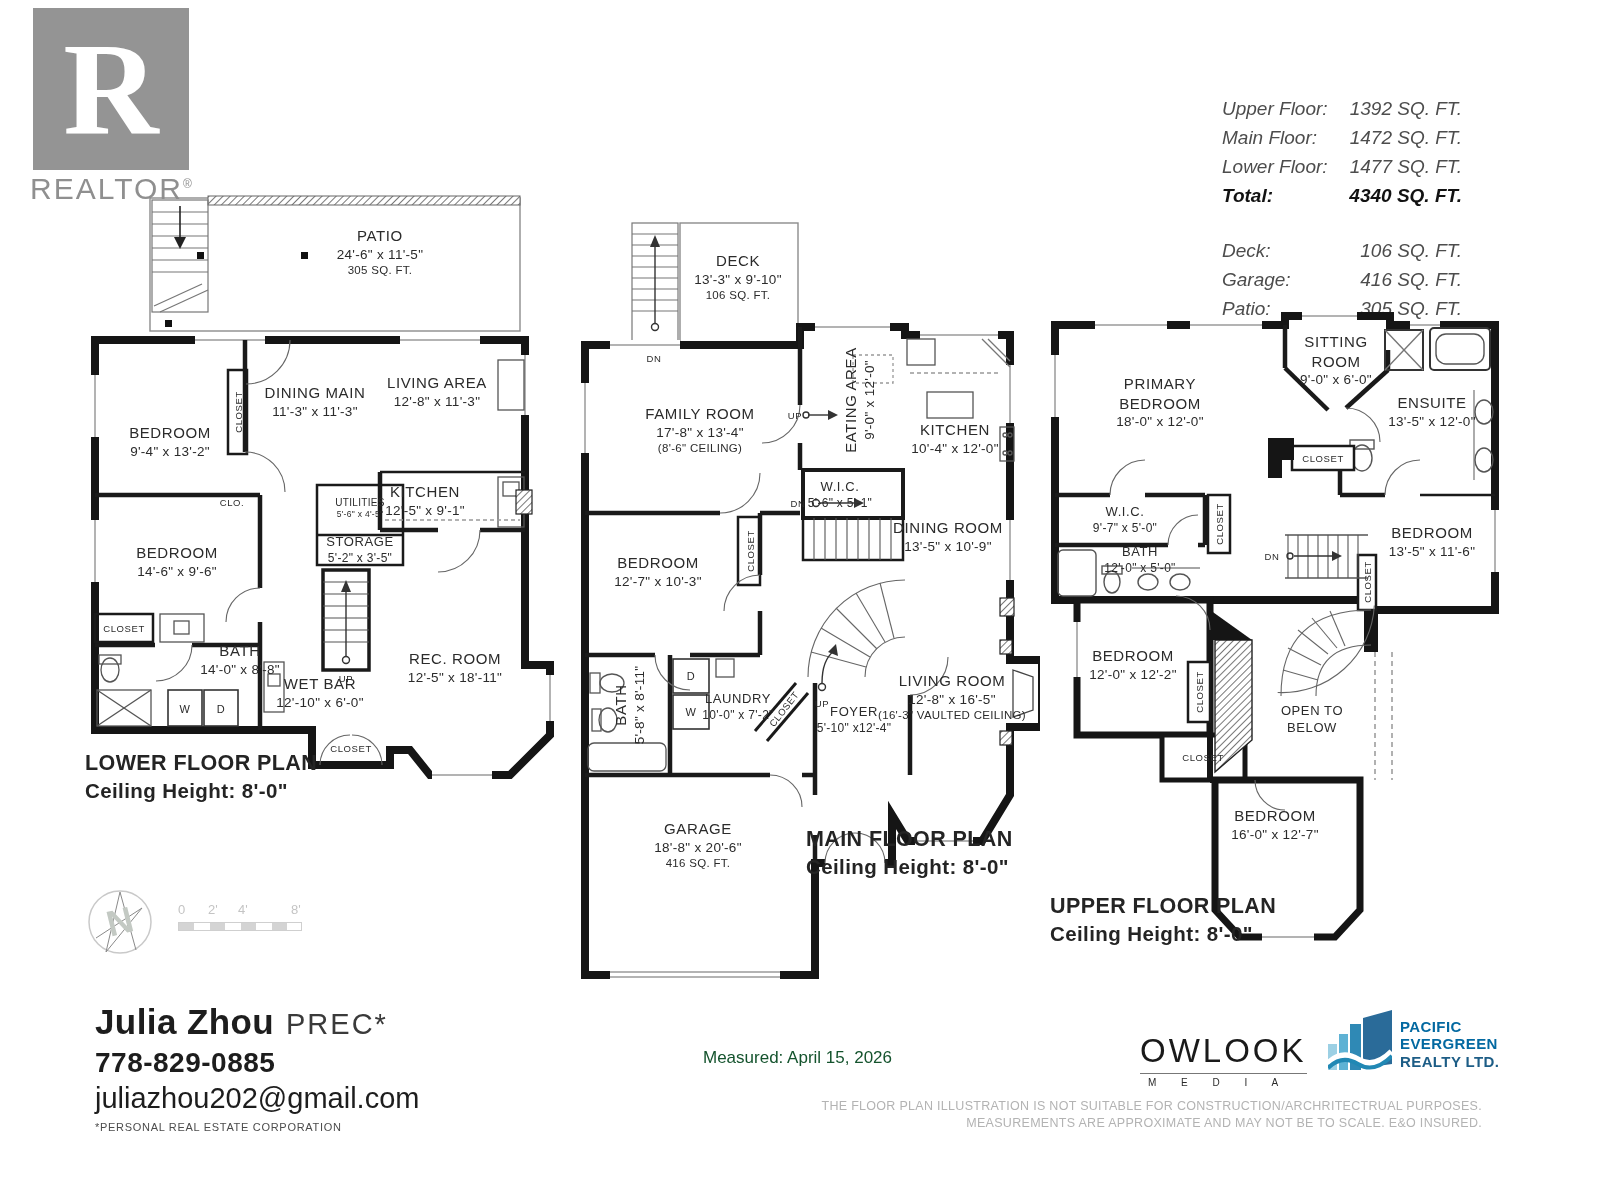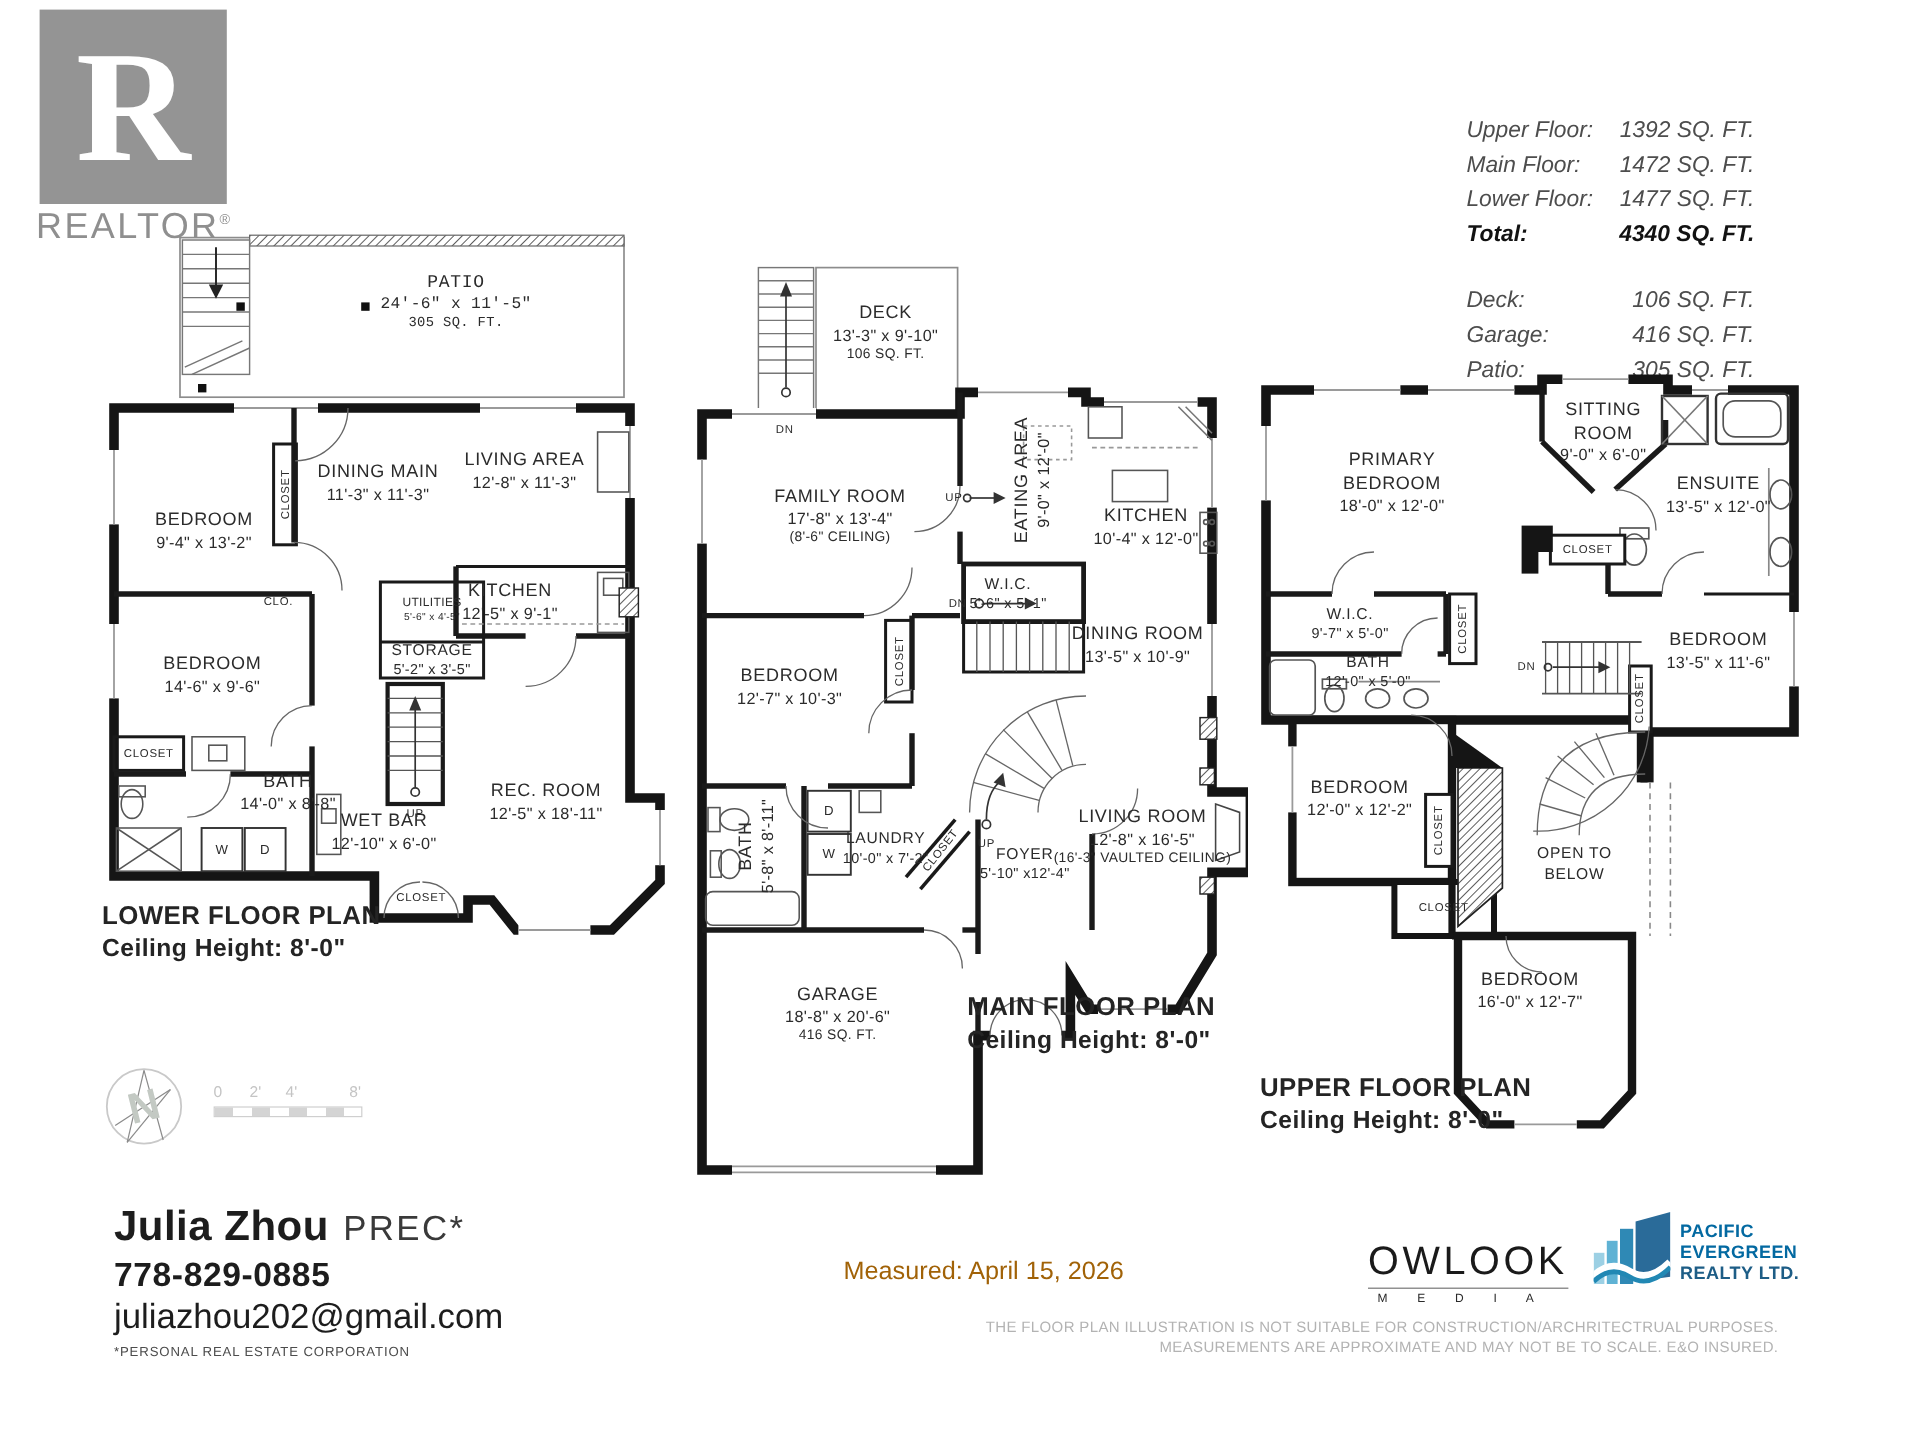--- a/index.html
+++ b/index.html
@@ -47,21 +47,21 @@
 
   
   .agent{position:absolute;left:95px;top:1002px;color:#1d1d1d;}
   .agent .name-row{display:flex;align-items:baseline;gap:12px;}
   .agent .nm{font-size:35px;font-weight:700;letter-spacing:.4px;}
   .agent .prec{font-size:29px;font-weight:300;color:#3a3a3a;letter-spacing:2px;}
   .agent .phone{font-size:28px;font-weight:600;margin-top:5px;letter-spacing:.5px;}
   .agent .email{font-size:29px;font-weight:400;margin-top:3px;}
   .agent .foot{font-size:11px;color:#4c4c4c;letter-spacing:.7px;margin-top:6px;}
 
-  .measured{position:absolute;left:703px;top:1048px;font-size:21px;color:#a16207;}
+  .measured{position:absolute;left:703px;top:1048px;font-size:17px;color:#14532d;}
 
   .owlook{position:absolute;left:1140px;top:1032px;text-align:left;color:#1a1a1a;}
   .owlook .big{font-size:33px;font-weight:300;letter-spacing:3px;}
   .owlook .sub{font-size:10px;letter-spacing:11px;margin-top:3px;padding-left:8px;color:#2a2a2a;
                border-top:1px solid #777;padding-top:3px;}
 
   .pacific{position:absolute;left:1328px;top:1008px;display:flex;gap:8px;align-items:center;}
   .pacific .txt{line-height:1.15;font-weight:700;font-size:15px;letter-spacing:.4px;}
 
   .disclaimer{position:absolute;right:118px;top:1098px;text-align:right;font-size:12.5px;
@@ -223,21 +223,21 @@
         <path d="M165,262 A40,40 0 0 1 205,302"></path>
         <path d="M112,455 A36,36 0 0 1 76,491"></path>
         <path d="M180,398 A34,34 0 0 0 146,432"></path>
         <path d="M400,340 A42,42 0 0 1 358,382"></path>
         <path d="M240,575 A30,30 0 0 1 270,545"></path>
         <path d="M302,575 A30,30 0 0 0 272,545"></path>
         <path d="M210,150 A44,44 0 0 1 166,194"></path>
       </g>
     </svg>
 
-    <div class="room" style="left:300px;top:62px;font-family:Liberation Mono, monospace;">
+    <div class="room" style="left:300px;top:62px;">
       <div class="nm">PATIO</div>
       <div class="dm">24'-6" x 11'-5"</div>
       <div class="nt">305 SQ. FT.</div>
     </div>
     <div class="room" style="left:90px;top:252px;">
       <div class="nm">BEDROOM</div>
       <div class="dm">9'-4" x 13'-2"</div>
     </div>
     <div class="room" style="left:235px;top:212px;">
       <div class="nm">DINING MAIN</div>

